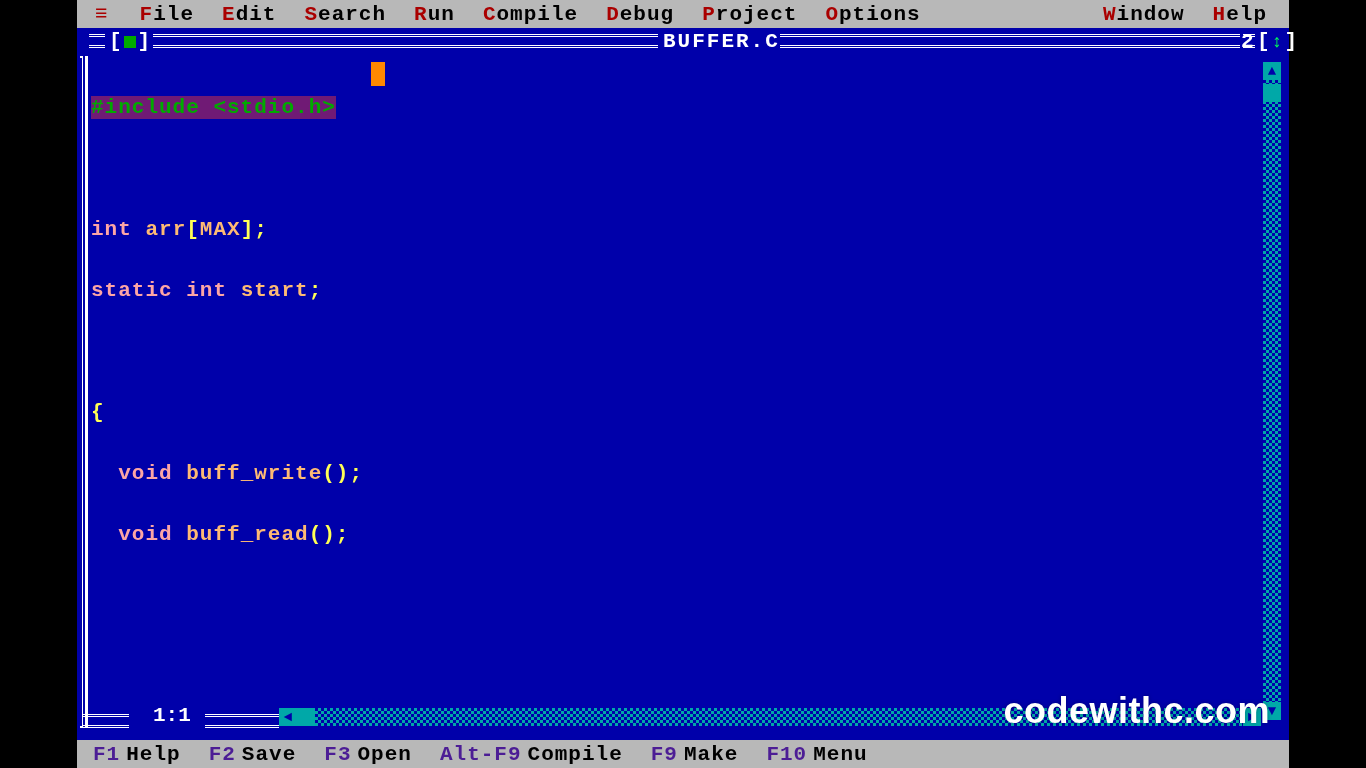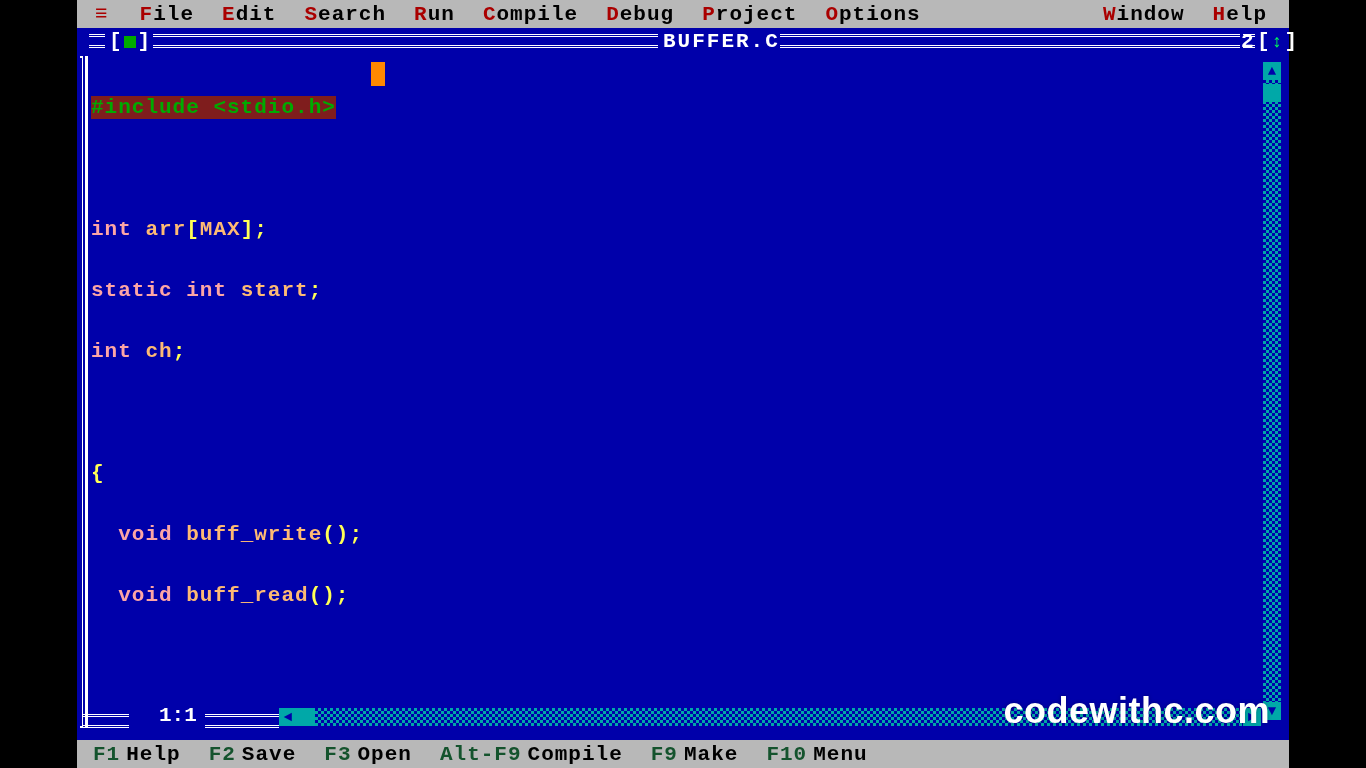--- a/index.html
+++ b/index.html
@@ -81,58 +81,58 @@
   .vscroll .thumb { position:absolute; top:22px; left:0; width:18px; height:18px; background:#00a8a8; }
   .vscroll .arrow.down { position:absolute; bottom:0; }
   
   .code {
     position:absolute; left:14px; top:34px; right:28px;
     line-height:30.5px;
     white-space:pre;
     letter-spacing:1.0px;
   }
   .code .row { height:30.5px; }
-  .hl { background:#7f1d1d;text-align:center; }
+  .hl { background:#701a75;text-align:center; }
   .c-d  { color:#00aa00; } 
   .c-t  { color:#fca5a5;font-family:Liberation Mono, monospace; } 
   .c-id { color:#ffff55; } 
   .c-fn { color:#fdba74; } 
   .cursor {
     position:absolute; left:294px; top:34px;
     width:14px; height:24px; background:#ff8800;
   }
   
   .botline {
     position:absolute; left:6px; right:6px; bottom:20px; height:6px;
   }
   .botline .seg {
     position:absolute; top:0; height:14px;
     border-top:3px double #fff; border-bottom:3px double #fff;
   }
   .botline .s1 { left:0; width:46px; }
   .botline .s2 { left:122px; width:74px; }
-  .status-pos { position:absolute; bottom:13px; left:82px; color:#fff; }
+  .status-pos { position:absolute; bottom:13px; left:76px; color:#fff; }
   .hscroll {
     position:absolute; bottom:14px; left:202px; right:28px; height:18px;
     background:repeating-conic-gradient(#00a8a8 0 25%,#0000aa 0 50%) 0 0/6px 6px;
   }
   .hscroll .arrow { position:absolute; top:0; width:18px; height:18px; background:#00a8a8; color:#0000aa; text-align:center; line-height:18px; font-size:14px;}
   .hscroll .arrow.l{left:0;}
   .hscroll .arrow.r{right:0;}
   .hscroll .thumb { position:absolute; left:18px; top:0; width:18px; height:18px; background:#00a8a8; }
   
   .statusbar {
     position:absolute; left:0; right:0; bottom:0; height:28px;
     background:#b8b8b8;
     display:flex; align-items:center;
     padding-left:6px; gap:8px;
     letter-spacing:1px;
   }
   .statusbar .pair { display:flex; gap:6px; padding:0 10px;}
-  .statusbar .fkey { color:#14532d;text-align:center; }
+  .statusbar .fkey { color:#4c1d95;text-align:center; }
   .statusbar .flabel { color:#000; }
   .watermark {
     position:absolute; right:96px; bottom:36px;
     color:#fff; font-family:Arial,sans-serif; font-weight:bold;
     font-size:36px; letter-spacing:0.5px;
     text-shadow:0 0 4px rgba(0,0,0,.3);
   }
 </style>
 </head>
 <body>
@@ -178,21 +178,20 @@
     <div style="position:absolute;left:3px;top:28px;width:8px;height:672px;border-left:3px solid #fff;border-right:3px solid #fff;"></div>
     <div style="position:absolute;left:3px;top:30px;width:2px;height:668px;background:#0000aa;"></div>
 
     <div class="cursor"></div>
 
     <div class="code">
 <div class="row"><span class="hl c-d">#include &lt;stdio.h&gt;</span></div>
 <div class="row"></div>
 <div class="row"><span class="c-t">int </span><span class="c-fn">arr</span><span class="c-id">[</span><span class="c-fn">MAX</span><span class="c-id">];</span></div>
 <div class="row"><span class="c-t">static int </span><span class="c-fn">start</span><span class="c-id">;</span></div>
-<div class="row"><span class="c-t">int </span><span class="c-fn">ch</span><span class="c-id">;</span></div>
 <div class="row"></div>
 <div class="row"><span class="c-id">{</span></div>
 <div class="row"><span class="c-t">  void </span><span class="c-fn">buff_write</span><span class="c-id">();</span></div>
 <div class="row"><span class="c-t">  void </span><span class="c-fn">buff_read</span><span class="c-id">();</span></div>
 
 
 
 
 
 

